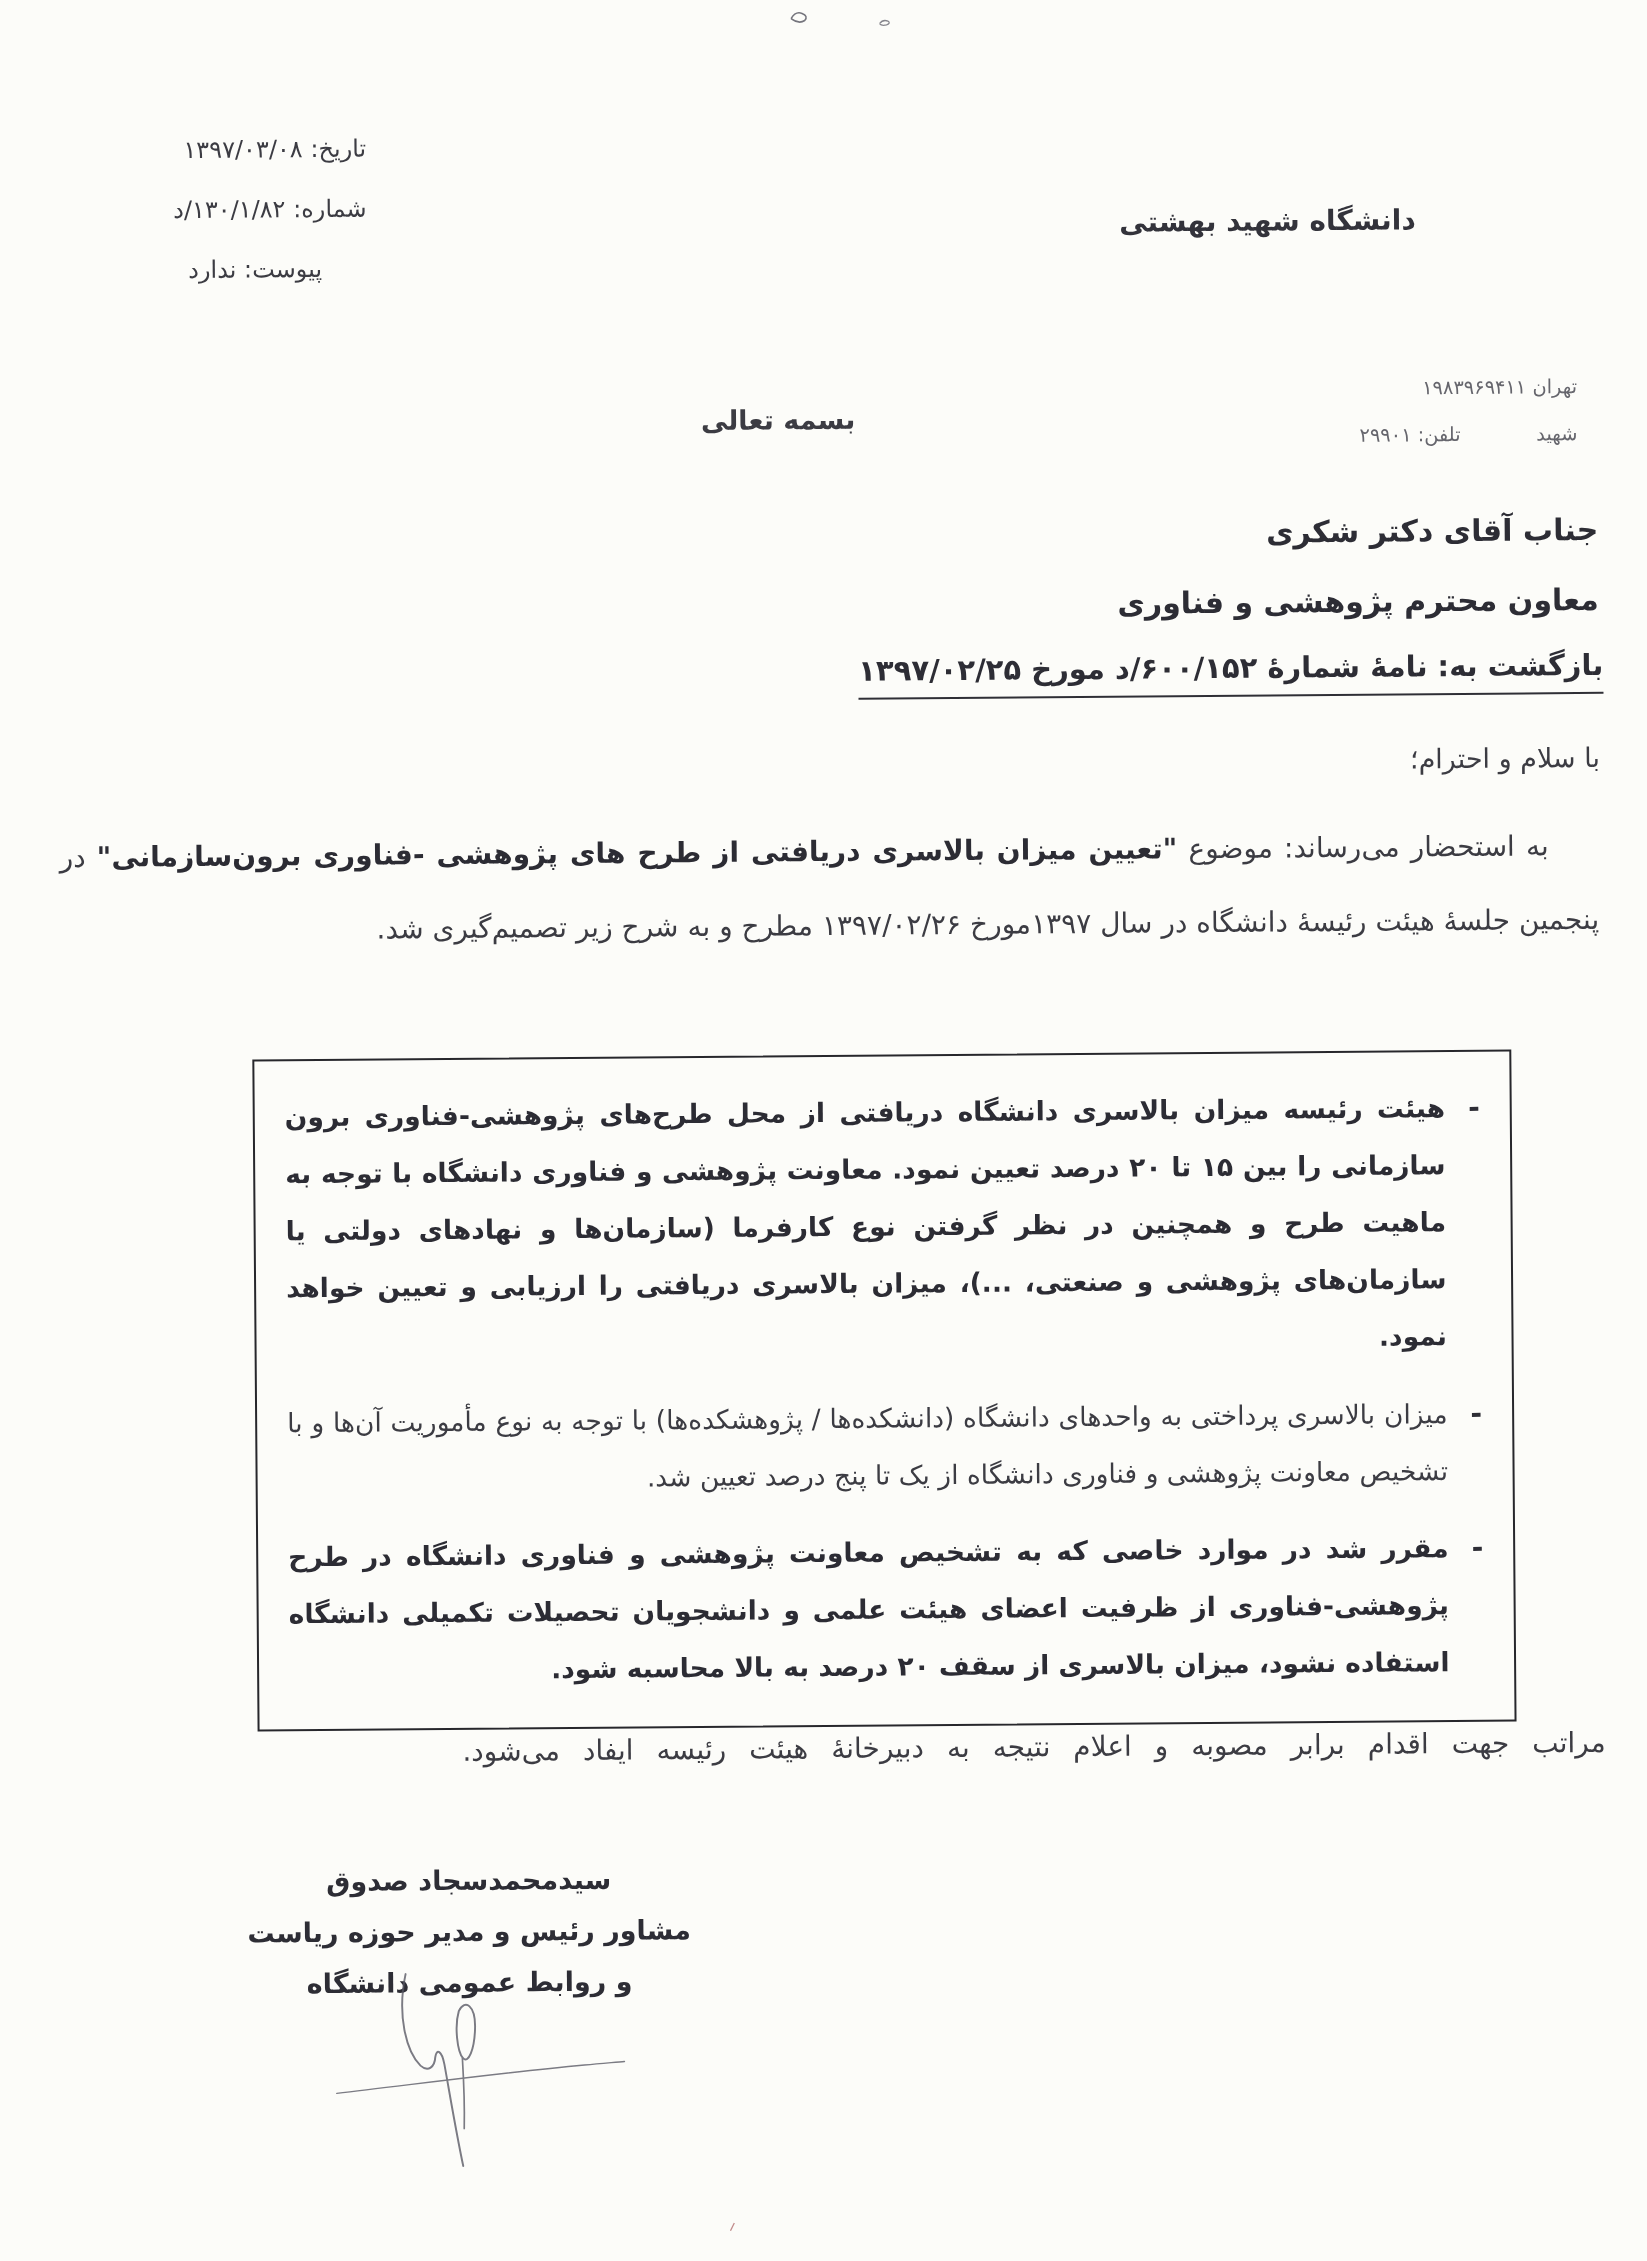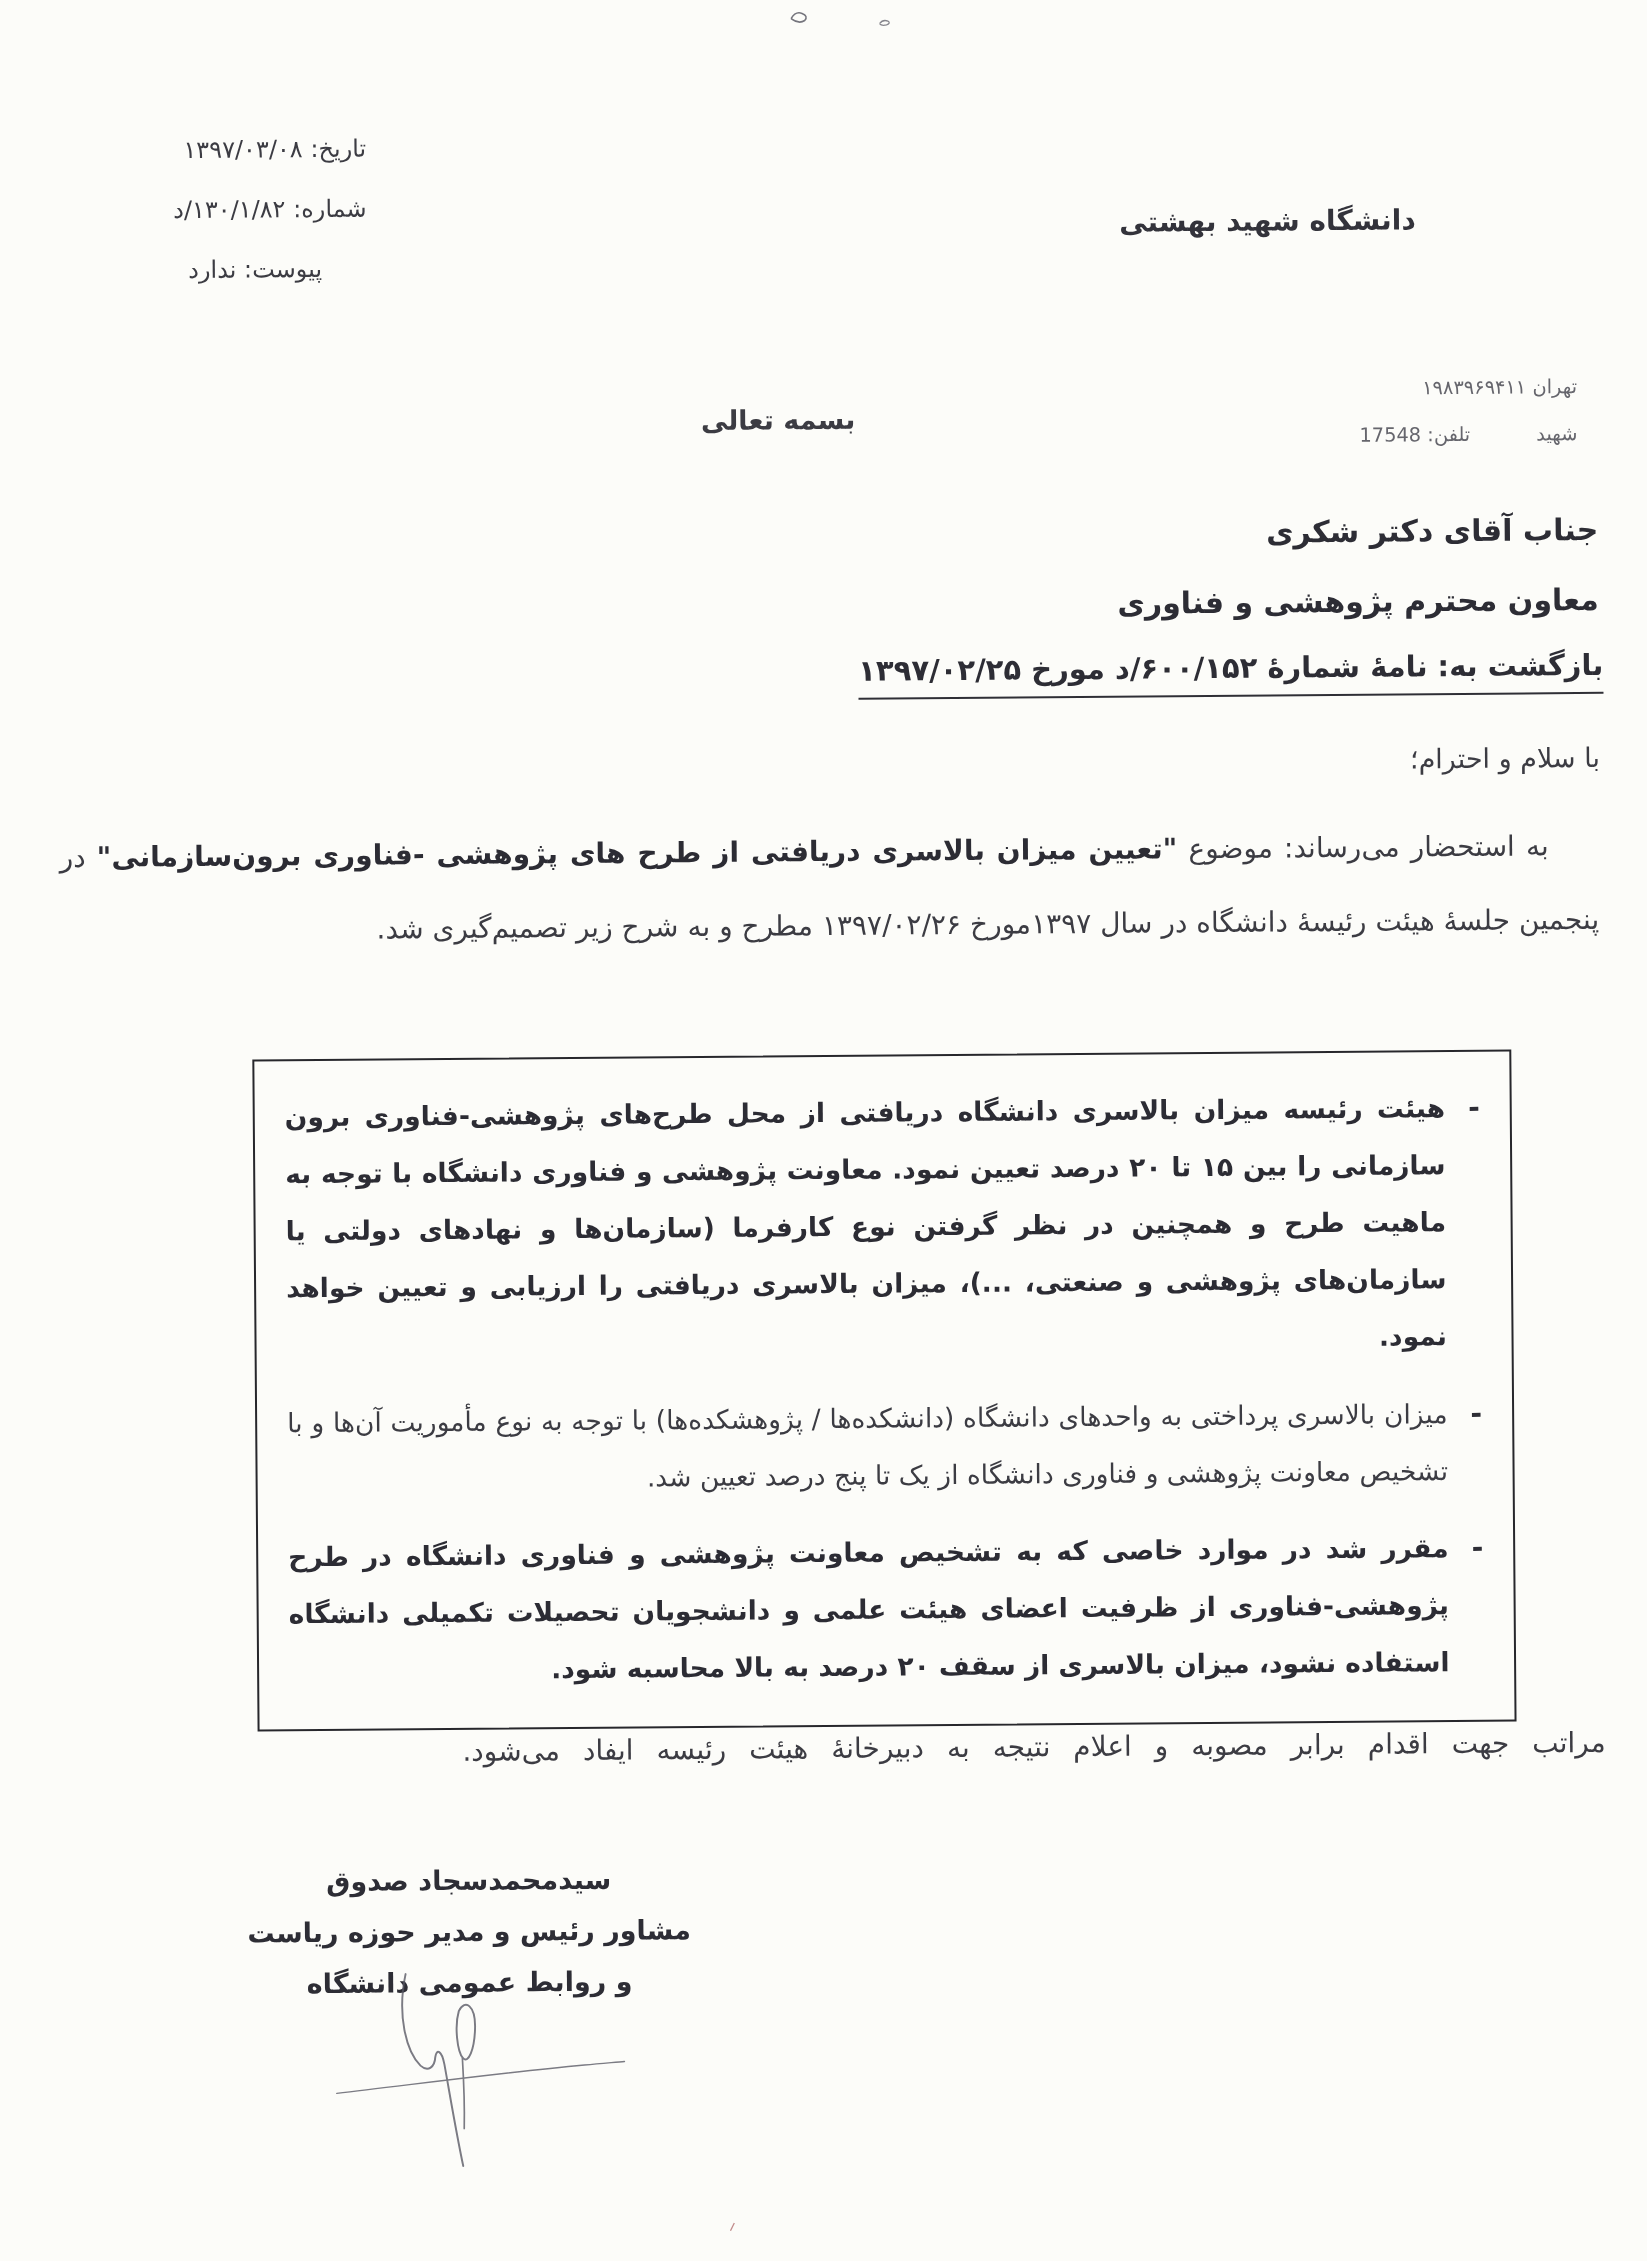--- a/index.html
+++ b/index.html
@@ -65,21 +65,21 @@
       <div>شماره: ۱۳۰/۱/۸۲/د</div>
       <div class="indent">پیوست: ندارد</div>
     </div>
 
     <div class="abs university">دانشگاه شهید بهشتی</div>
 
     <div class="abs contact">
       <div>تهران ۱۹۸۳۹۶۹۴۱۱</div>
       <div class="row">
         <span>شهید</span>
-        <span>تلفن: 17548</span>
+        <span>تلفن: ۲۹۹۰۱</span>
       </div>
     </div>
 
     <div class="abs besmele">بسمه تعالی</div>
 
     <div class="abs recipient">
       <div>جناب آقای دکتر شکری</div>
       <div>معاون محترم پژوهشی و فناوری</div>
     </div>
 

